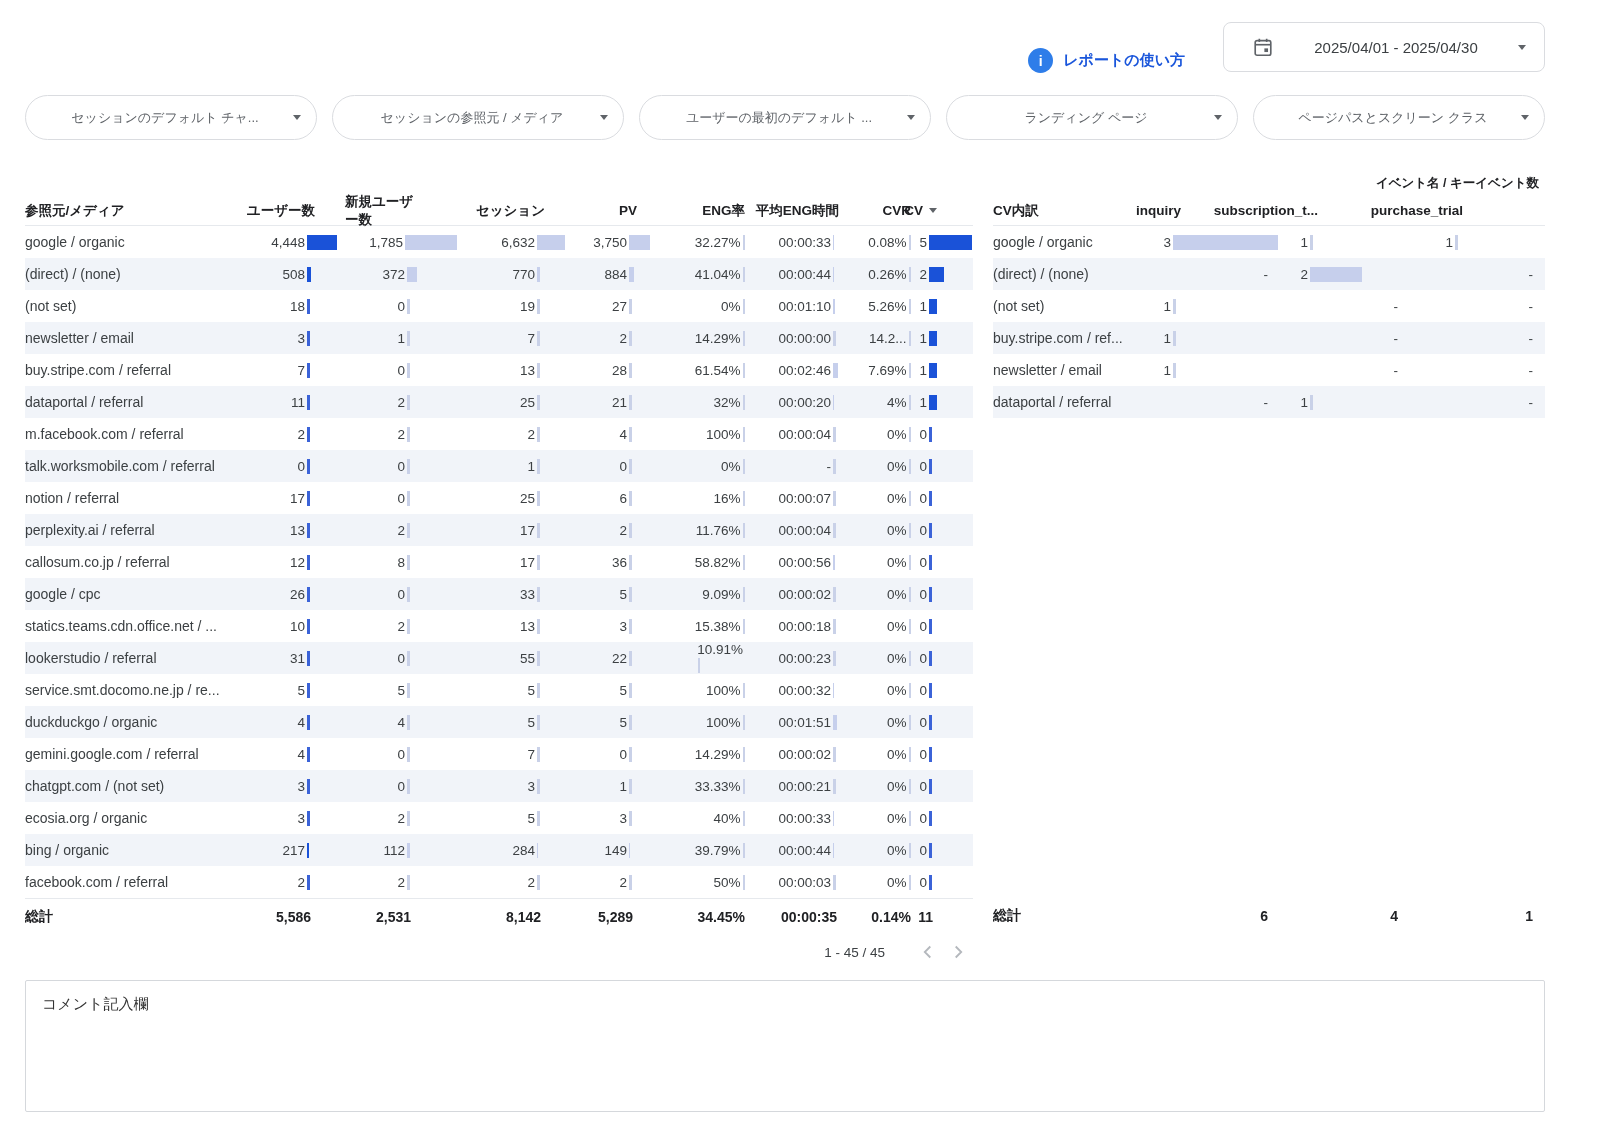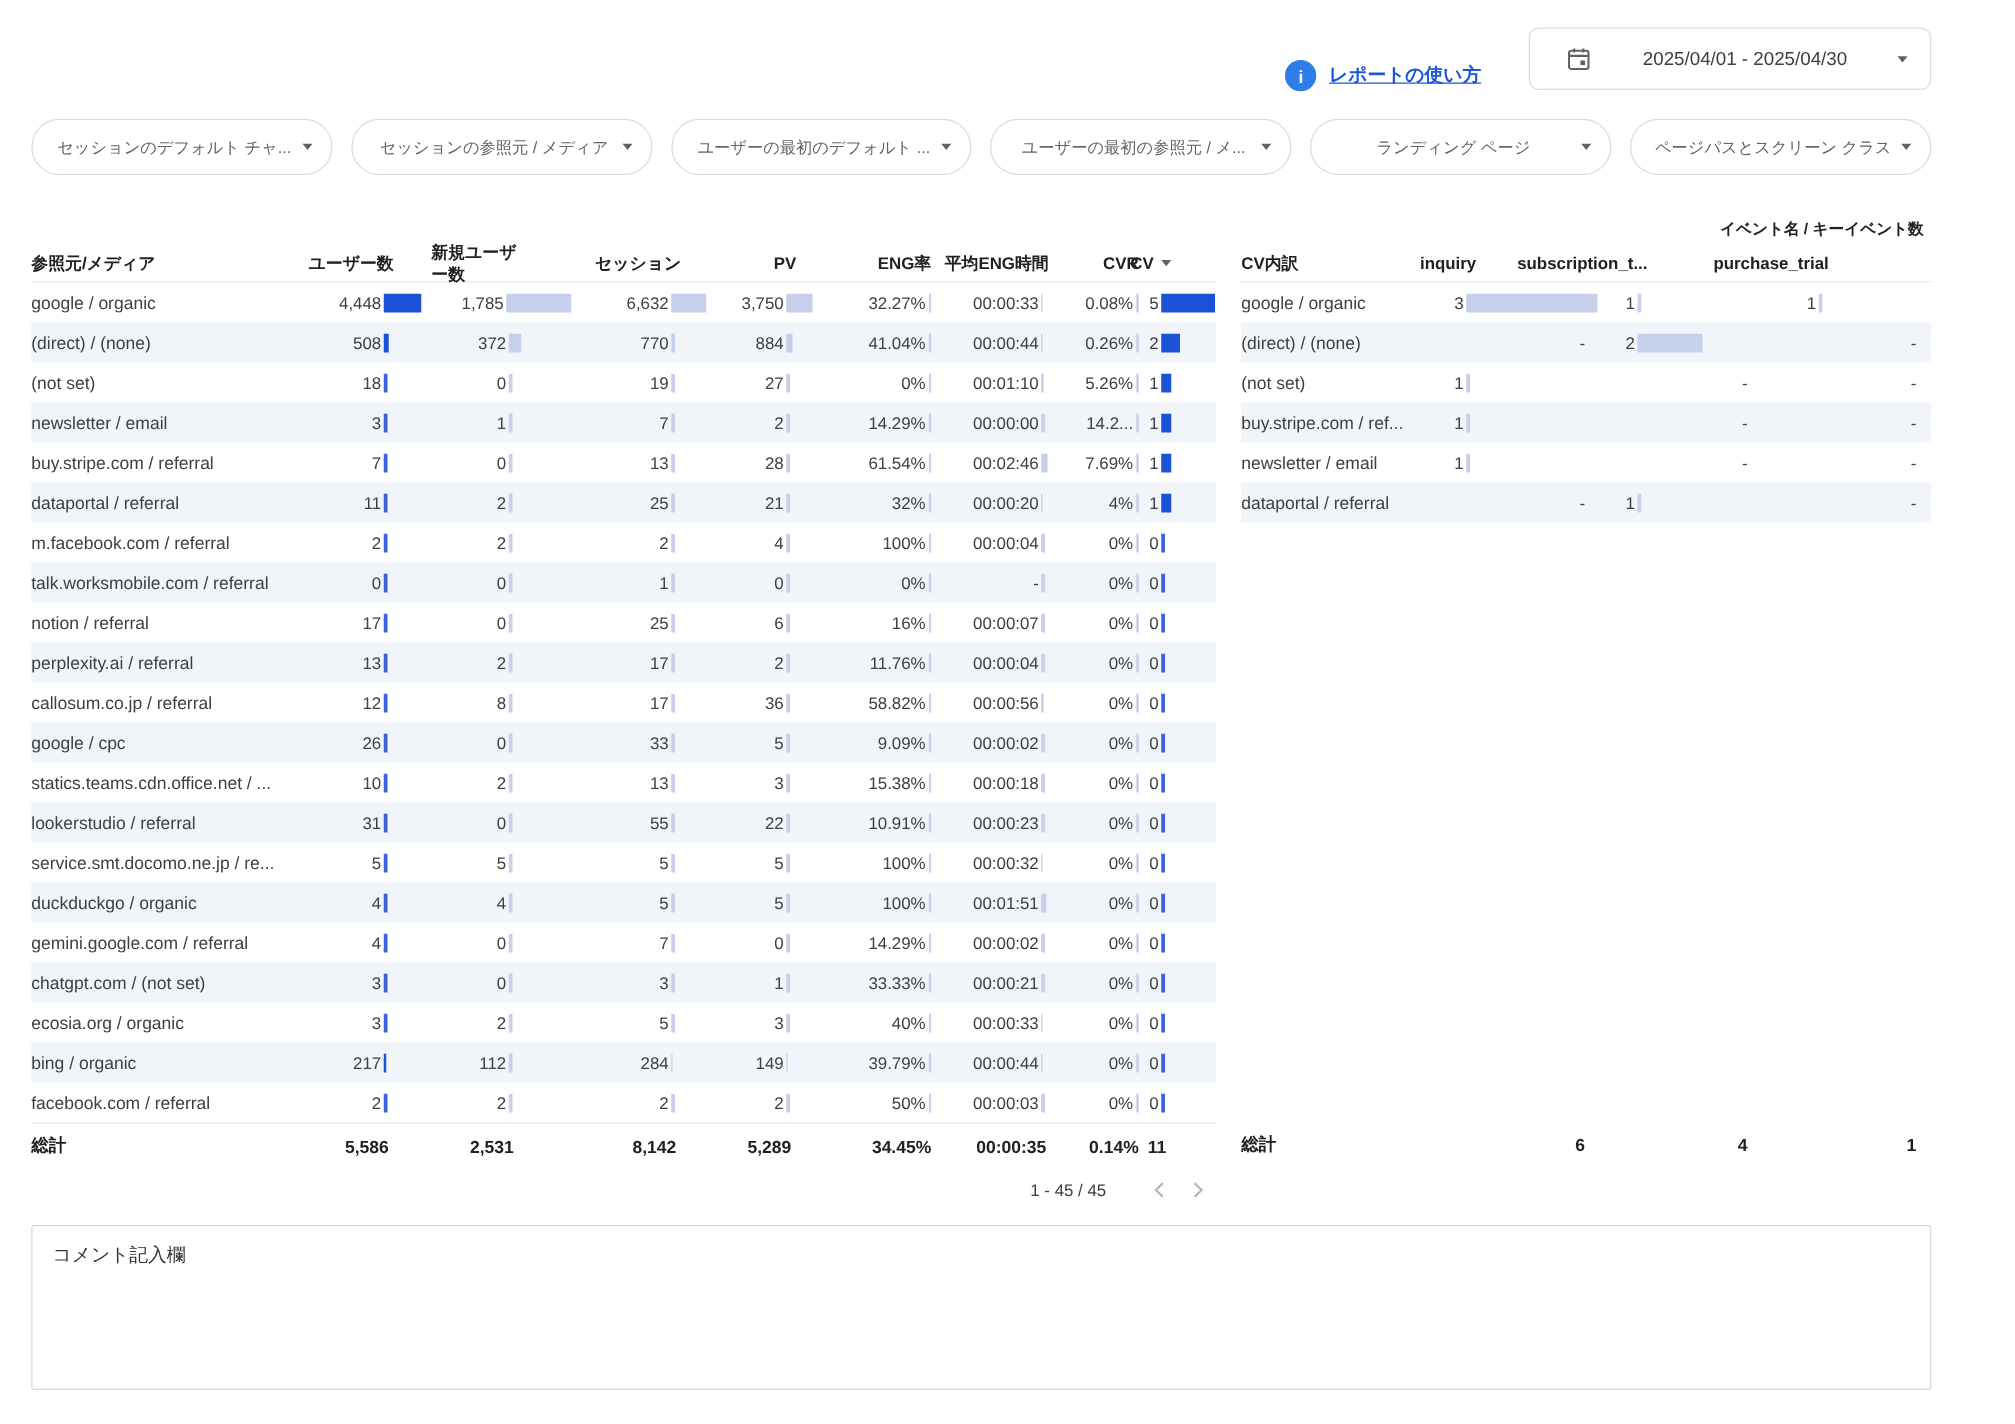--- a/index.html
+++ b/index.html
@@ -15,21 +15,21 @@
   .ga-bar-tall { position:absolute; right:6px; top:2px; width:7px; height:26px; border-radius:3.5px; }
   .ga-bar-mid  { position:absolute; right:17px; top:13px; width:7px; height:15px; border-radius:3.5px; }
   .ga-dot      { position:absolute; right:28px; top:21px; width:7px; height:7px; border-radius:50%; }
   .brand-text { font-size:15px; color:#757575; }
   .page-title { margin-top:6px; font-size:27px; font-weight:700; color:#1f1f1f; letter-spacing:0.5px; }
 
   .top-right { margin-left:auto; display:flex; align-items:flex-start; }
   .help-group { display:flex; align-items:center; gap:10px; margin-top:34px; margin-right:38px; }
   .info-icon { width:25px; height:25px; border-radius:50%; background:#2e7de9; color:#fff;
     font-weight:700; font-size:14px; display:flex; align-items:center; justify-content:center; }
-  .help-link { font-size:15px; font-weight:700; color:#1a56db; text-decoration:underline; cursor:pointer; }
+  .help-link { font-size:15px; font-weight:700; color:#1a56db; cursor:pointer; }
   .date-box { margin-top:8px; width:322px; height:50px; border:1px solid #dadce0; border-radius:8px;
     display:flex; align-items:center; padding:0 18px 0 28px; background:#fff; cursor:pointer; }
   .date-text { flex:1; text-align:center; font-size:15px; color:#3c4043; }
   .caret { width:0; height:0; border-left:4.5px solid transparent; border-right:4.5px solid transparent;
     border-top:5.5px solid #5f6368; }
 
   
   .chips { display:flex; gap:15px; margin-top:22px; }
   .chip { flex:1; height:45px; border:1px solid #dadce0; border-radius:23px; background:#fff;
     display:flex; align-items:center; justify-content:center; position:relative;
@@ -105,24 +105,20 @@
       </div>
       <div class="chip">
         <span class="lbl">セッションの参照元 / メディア</span>
         <span class="caret"></span>
       </div>
       <div class="chip">
         <span class="lbl">ユーザーの最初のデフォルト ...</span>
         <span class="caret"></span>
       </div>
       <div class="chip">
-        <span class="lbl">ユーザーの最初の参照元 / メ...</span>
-        <span class="caret"></span>
-      </div>
-      <div class="chip">
         <span class="lbl">ランディング ページ</span>
         <span class="caret"></span>
       </div>
       <div class="chip">
         <span class="lbl">ページパスとスクリーン クラス</span>
         <span class="caret"></span>
       </div>
     </div>
 
   <div class="tables">
@@ -840,21 +836,21 @@
               <div class="barzone">
                 <div class="bar" style="width: 2.5px; background: rgb(201, 209, 232);"></div>
               </div>
             </div>
             <div class="c-num" style="width: 84px;">
               <span class="num" style="width: 60px;">22</span>
               <div class="barzone">
                 <div class="bar" style="width: 2.5px; background: rgb(201, 209, 232);"></div>
               </div>
             </div>
-            <div class="c-num" style="width: 94px;">
+            <div class="c-num" style="width: 94px; flex-direction: column;">
               <span class="num" style="width: 90px;">10.91%</span>
               <div class="barzone">
                 <div class="bar" style="width: 2.5px; background: rgb(201, 209, 232);"></div>
               </div>
             </div>
             <div class="c-num" style="width: 94px;">
               <span class="num" style="width: 86px;">00:00:23</span>
               <div class="barzone">
                 <div class="bar" style="width: 2.5px; background: rgb(201, 209, 232);"></div>
               </div>

